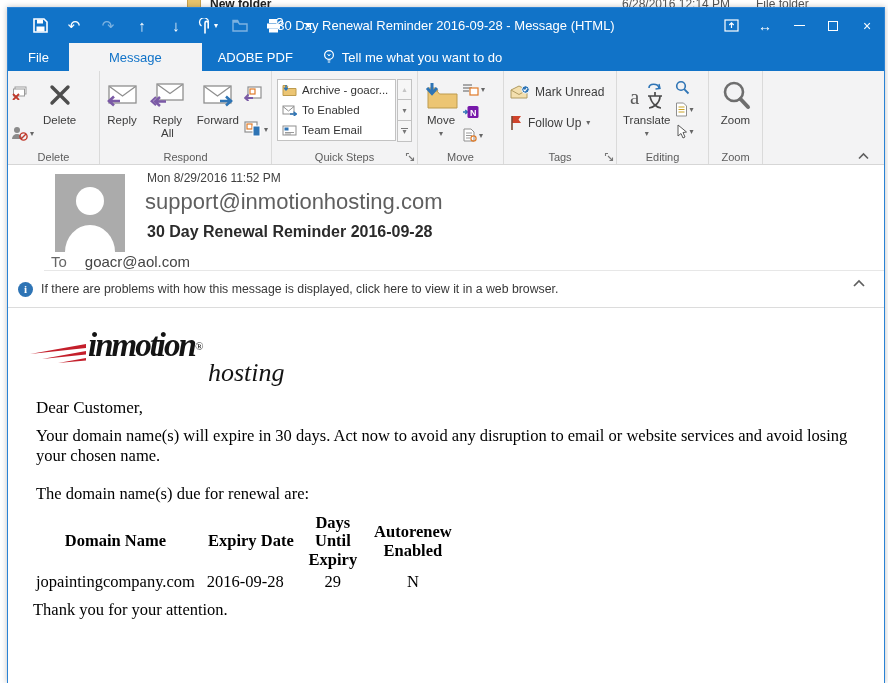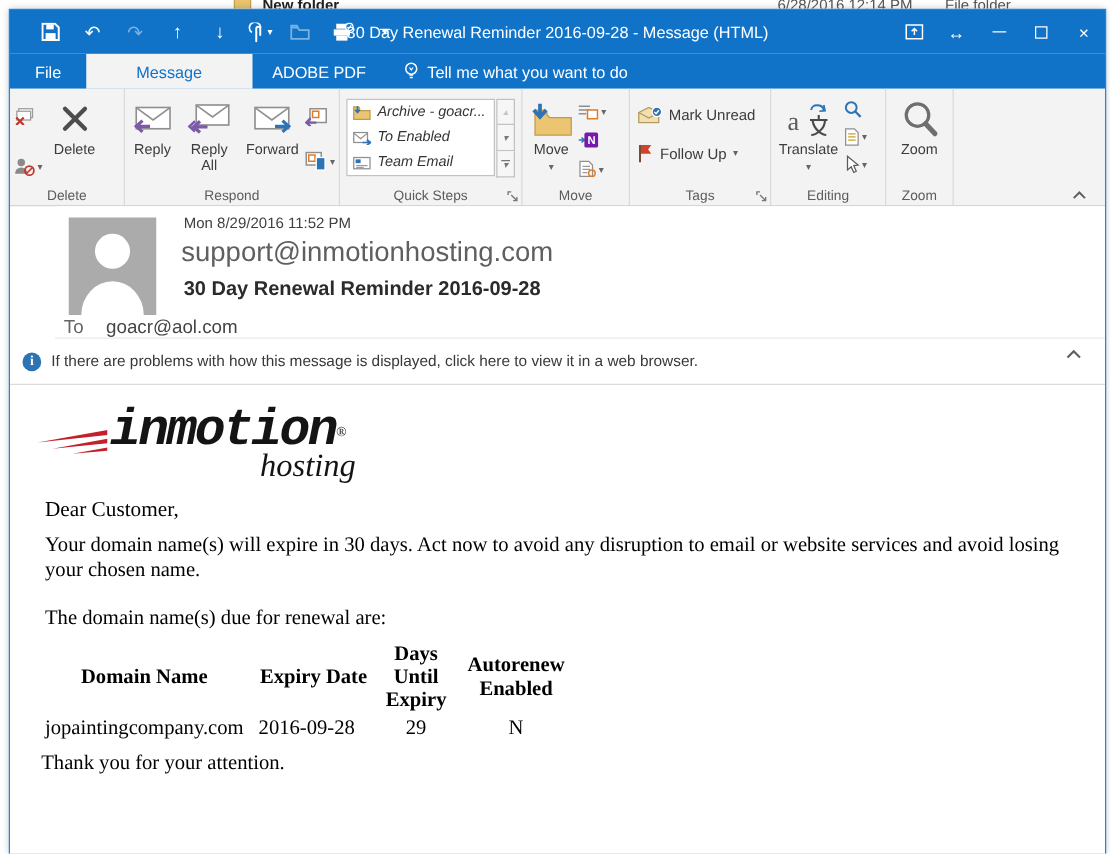--- a/index.html
+++ b/index.html
@@ -49,21 +49,21 @@
             padding:3px 4px; font-size:11.5px; color:#3c3c3c; text-align:center; line-height:1.15; }
   .bigbtn .icn { height:34px; display:flex; align-items:center; justify-content:center; }
   .smallcol { display:flex; flex-direction:column; justify-content:space-between; padding:4px 1px; }
   .sbtn { display:flex; align-items:center; gap:2px; height:20px; }
   .caret { font-size:8px; color:#666; }
   .hbtn { display:flex; align-items:center; gap:5px; font-size:12px; color:#3c3c3c; padding:2px 4px; }
   .launcher { position:absolute; right:2px; bottom:2px; }
   .chev { position:absolute; right:14px; bottom:4px; }
 
   
-  .qswrap { display:flex; align-items:flex-start; padding:4px 3px; gap:1px;font-style:italic; }
+  .qswrap { display:flex; align-items:flex-start; padding:4px 3px; gap:1px; }
   .qsbox { background:#fff; border:1px solid #c2c2c2; width:119px; }
   .qs-item { display:flex; gap:5px; align-items:center; height:20px; padding:0 4px; font-size:11.5px; color:#333; white-space:nowrap; overflow:hidden; }
   .qscroll { display:flex; flex-direction:column; width:15px; }
   .qsc { height:21px; border:1px solid #c2c2c2; background:#f6f6f6; display:flex; align-items:center; justify-content:center; font-size:8px; color:#777; }
   .qsc + .qsc { border-top:none; }
   .qsc.dim { color:#c5c5c5; }
   .qsc .bar { display:flex; flex-direction:column; align-items:center; line-height:5px; }
   .qsc .bar i { display:block; width:7px; height:1px; background:#777; font-style:normal; }
 
   
@@ -81,21 +81,21 @@
   .info-circ { width:15px; height:15px; border-radius:50%; background:#2e74b5; color:#fff; font-size:11px;
                font-weight:700; display:flex; align-items:center; justify-content:center; font-family:"Liberation Serif",serif; }
   .infobar .txt { font-size:12.3px; color:#383838; }
   .infobar .chev2 { position:absolute; right:18px; top:8px; }
 
   
   .mailbody { position:relative; height:376px; background:#fff; overflow:hidden;
               font-family:"Liberation Serif", serif; color:#000; }
   .logo { position:absolute; left:20px; top:18px; display:flex; align-items:flex-start; }
   .logo-text { margin-left:2px; font-style:italic; color:#141414; }
-  .logo-word { font-size:41px; font-weight:800; letter-spacing:-2px; line-height:38px; font-family:Liberation Mono, monospace; }
+  .logo-word { font-size:33px; font-weight:800; letter-spacing:-2px; line-height:38px; font-family:Liberation Serif, serif; }
   .logo-reg { font-size:11px; font-weight:400; vertical-align:6px; letter-spacing:0; }
   .logo-sub { font-size:26px; font-weight:500; margin-left:120px; margin-top:-4px; line-height:26px; font-family:Liberation Serif, serif; }
   .greet { position:absolute; left:28px; top:90px; font-size:17px; }
   .para1 { position:absolute; left:28px; top:118px; font-size:16.5px; width:824px; line-height:1.22; }
   .para2 { position:absolute; left:28px; top:176px; font-size:16.5px; }
   .dtable { position:absolute; left:22px; top:204px; border-collapse:collapse; font-size:16.5px; line-height:1.12; }
   .dtable th { font-weight:700; text-align:center; vertical-align:middle; padding:2px 6px; }
   .dtable td { padding:2px 6px; vertical-align:top; }
   .dtable .c { text-align:center; }
   .closing { position:absolute; left:25px; top:292px; font-size:16.5px; }

